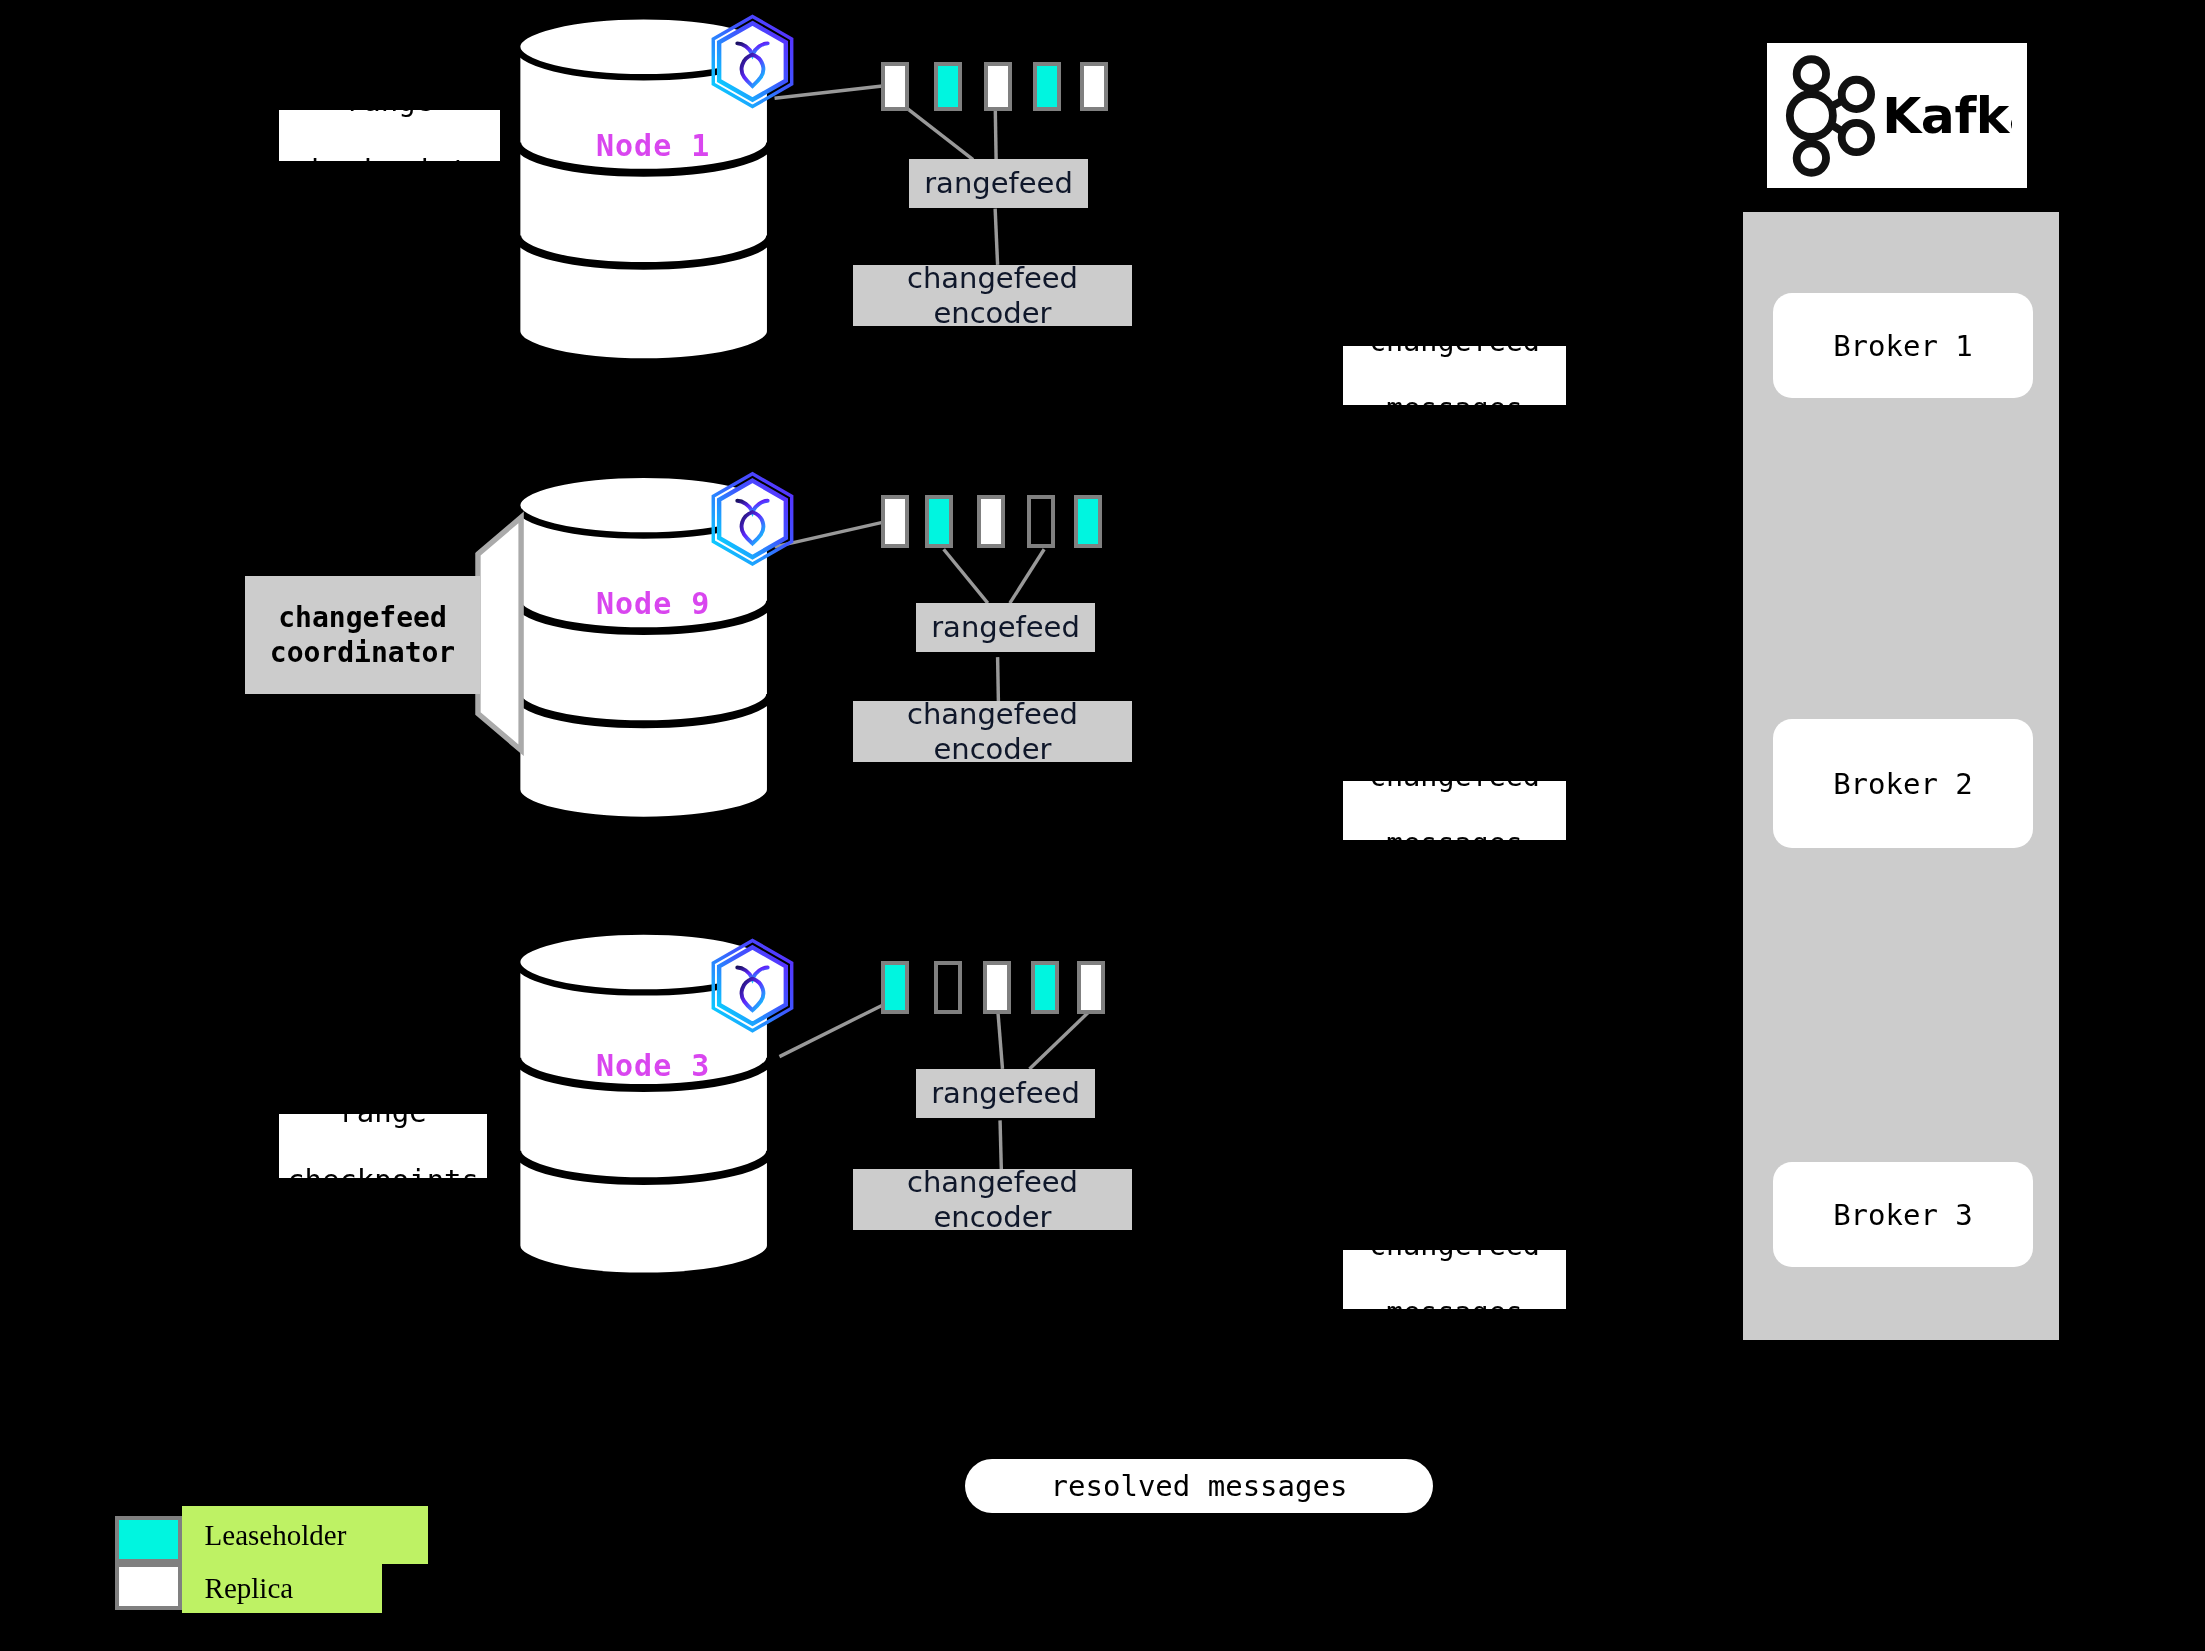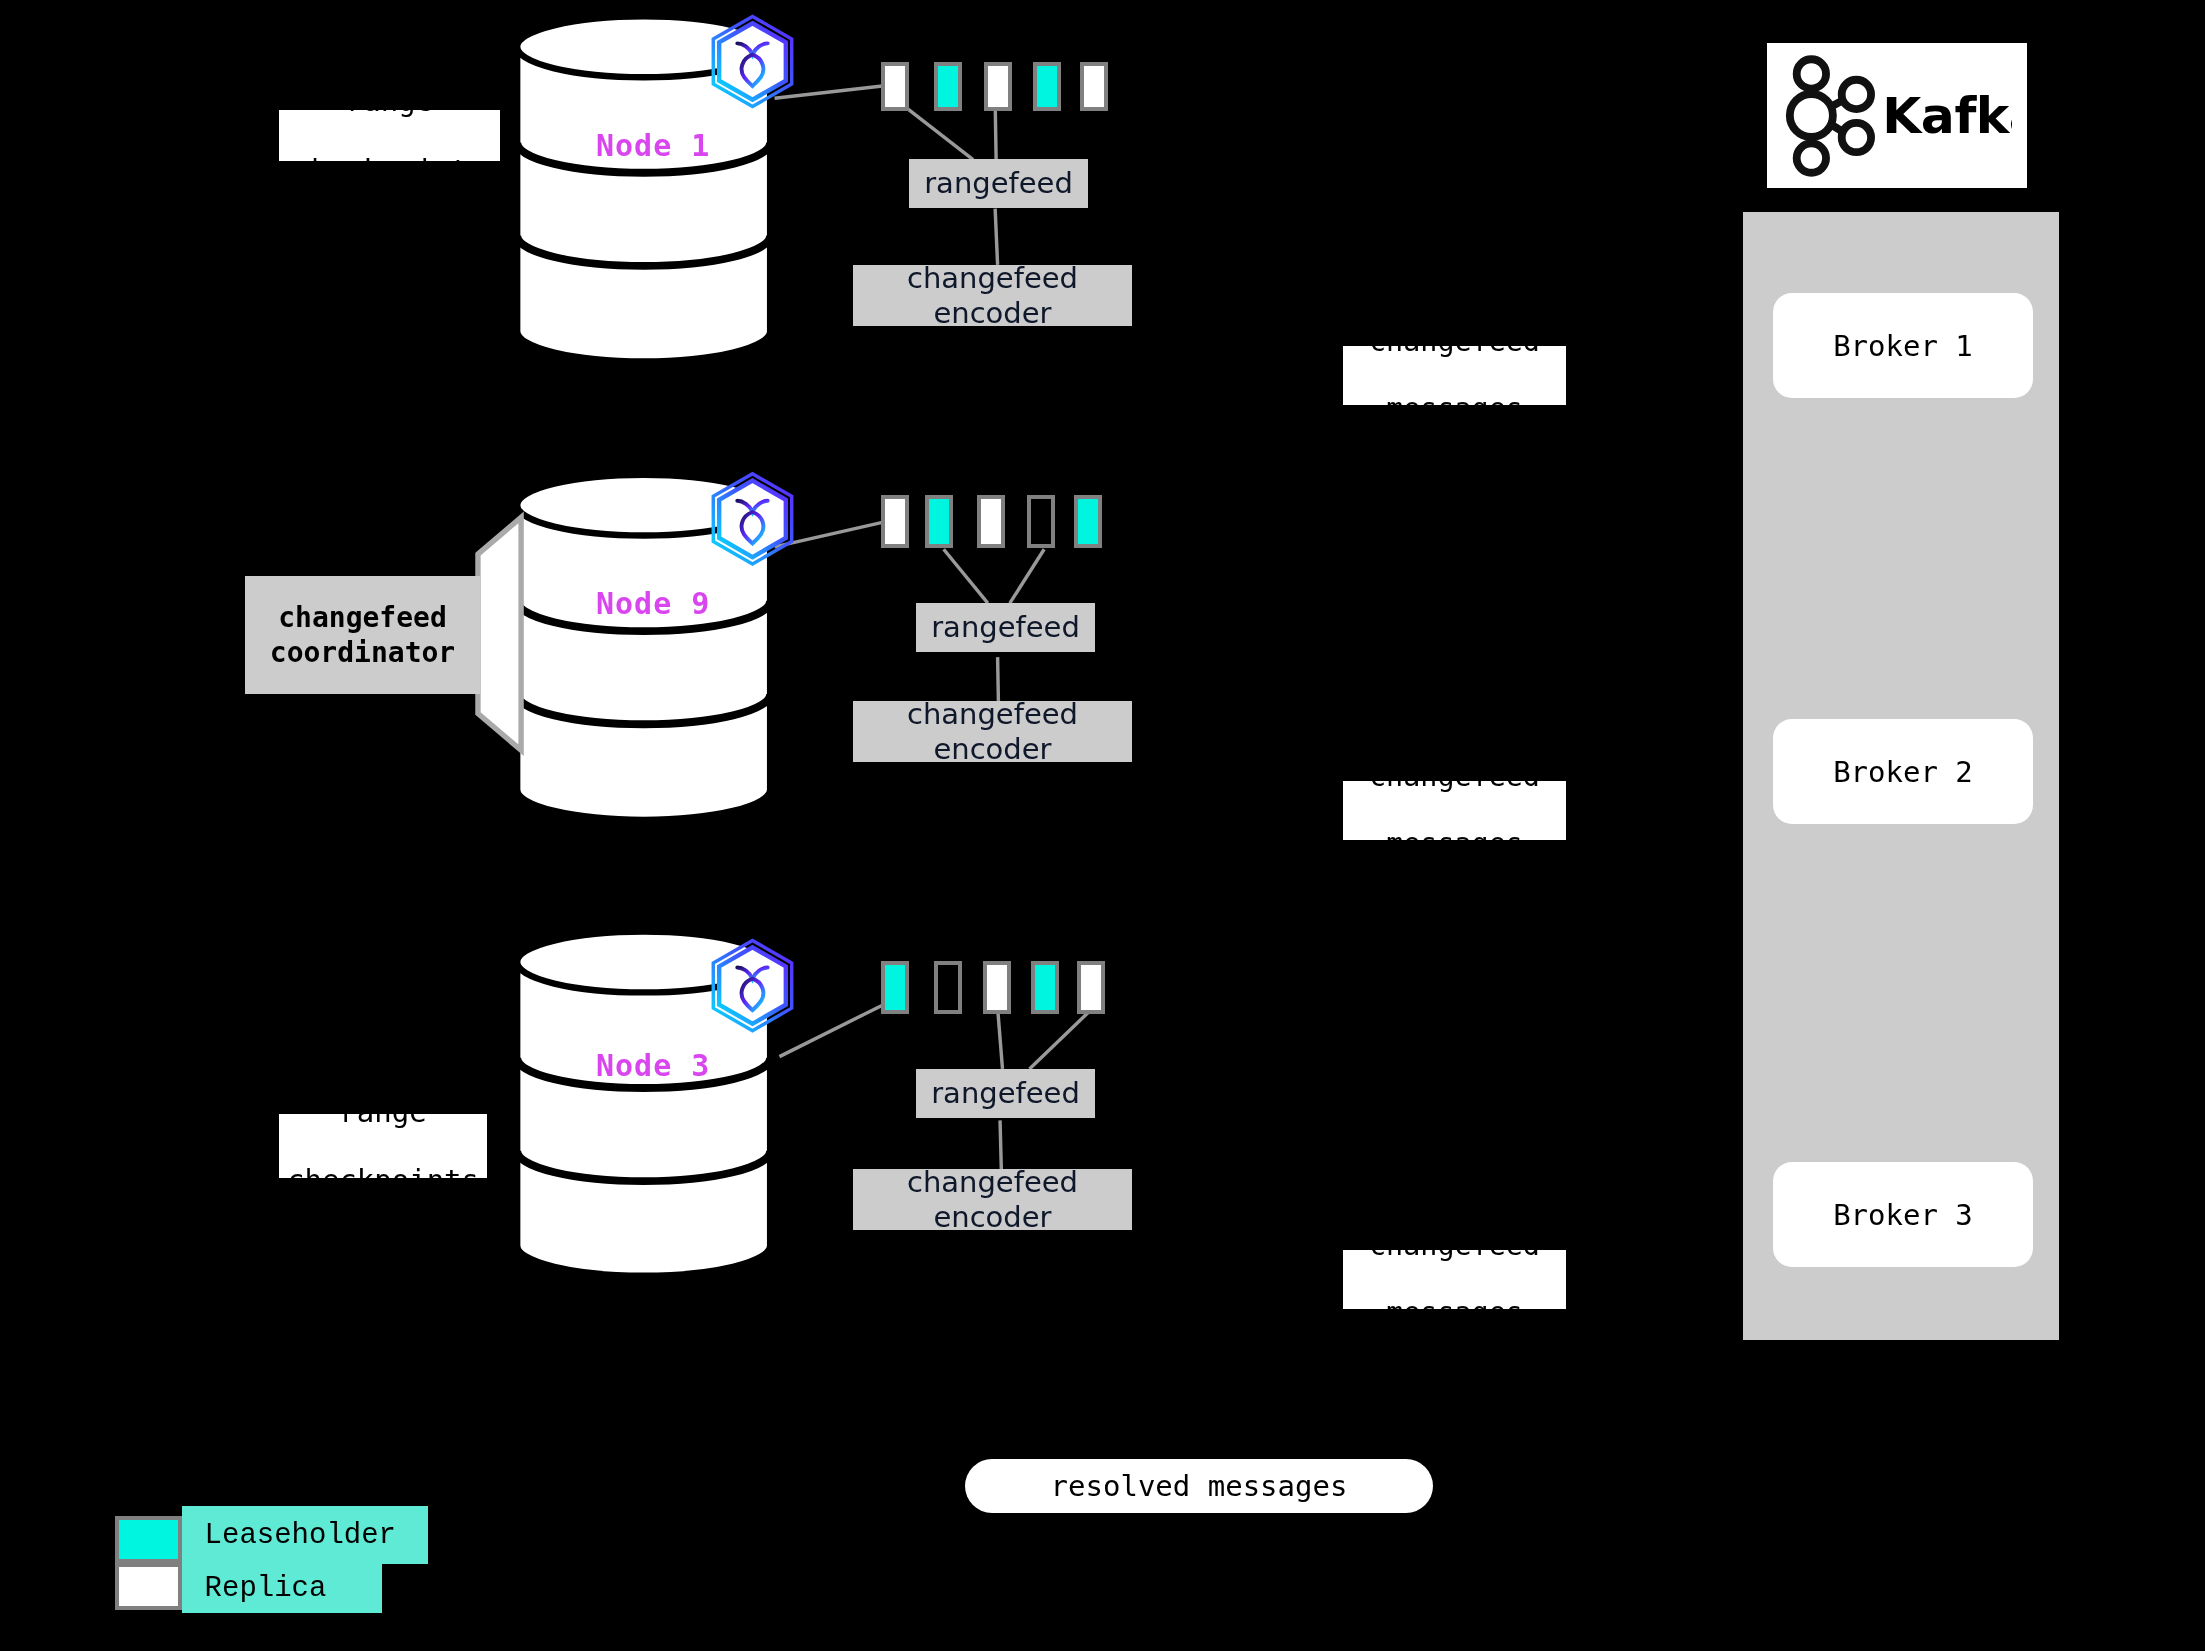--- a/index.html
+++ b/index.html
@@ -69,22 +69,22 @@
   .callout-body{
     background:#cccccc;color:#000;font-weight:bold;
     font-family:"DejaVu Sans Mono", monospace;
     display:flex;align-items:center;justify-content:center;
     text-align:center;line-height:1.25;
   }
 
   
   .legend-sw{box-sizing:border-box;border:4.4px solid #808080;}
   .legend-txt{
-    background:#5eead4;color:#000;
-    font-family:Liberation Mono, monospace;
+    background:#bef264;color:#000;
+    font-family:Liberation Serif, serif;
     display:flex;align-items:center;padding-left:22.6px;white-space:pre;
   }
 </style>
 </head>
 <body>
 
 <div id="stage">
 
   <svg class="layer" viewBox="0 0 4498 3369" width="2205" height="1652">
     <defs>
@@ -289,21 +289,21 @@
         <line x1="60" y1="169" x2="60" y2="182"></line>
         <line x1="98" y1="108" x2="124" y2="94"></line>
         <line x1="98" y1="142" x2="124" y2="158"></line>
       </g>
       <text x="205" y="160" class="kafka-word" font-size="103">Kafka</text>
     </svg>
   </div>
 
   <div class="kafka-panel abs" style="left:1743px;top:212px;width:316px;height:1128px;"></div>
   <div class="broker abs" style="left:1773px;top:293px;width:260px;height:105px;font-size:29px;">Broker 1</div>
-  <div class="broker abs" style="left:1773px;top:719px;width:260px;height:105px;font-size:29px;">Broker 2</div>
+  <div class="broker abs" style="left:1773px;top:719px;width:260px;height:129px;font-size:29px;">Broker 2</div>
   <div class="broker abs" style="left:1773px;top:1162px;width:260px;height:105px;font-size:29px;">Broker 3</div>
 
   <div class="pill abs" style="left:965px;top:1459px;width:468px;height:54px;font-size:29px;">resolved messages</div>
 
   <div>
     <div class="legend-sw abs" style="left:115px;top:1516px;width:67px;height:47px;background:#00f5e0;"></div>
     <div class="legend-txt abs" style="left:182px;top:1506px;width:223px;height:58px;font-size:29px;">Leaseholder</div>
     <div class="legend-sw abs" style="left:115px;top:1563px;width:67px;height:47px;background:#ffffff;"></div>
     <div class="legend-txt abs" style="left:182px;top:1564px;width:177px;height:49px;font-size:29px;">Replica</div>
   </div>

